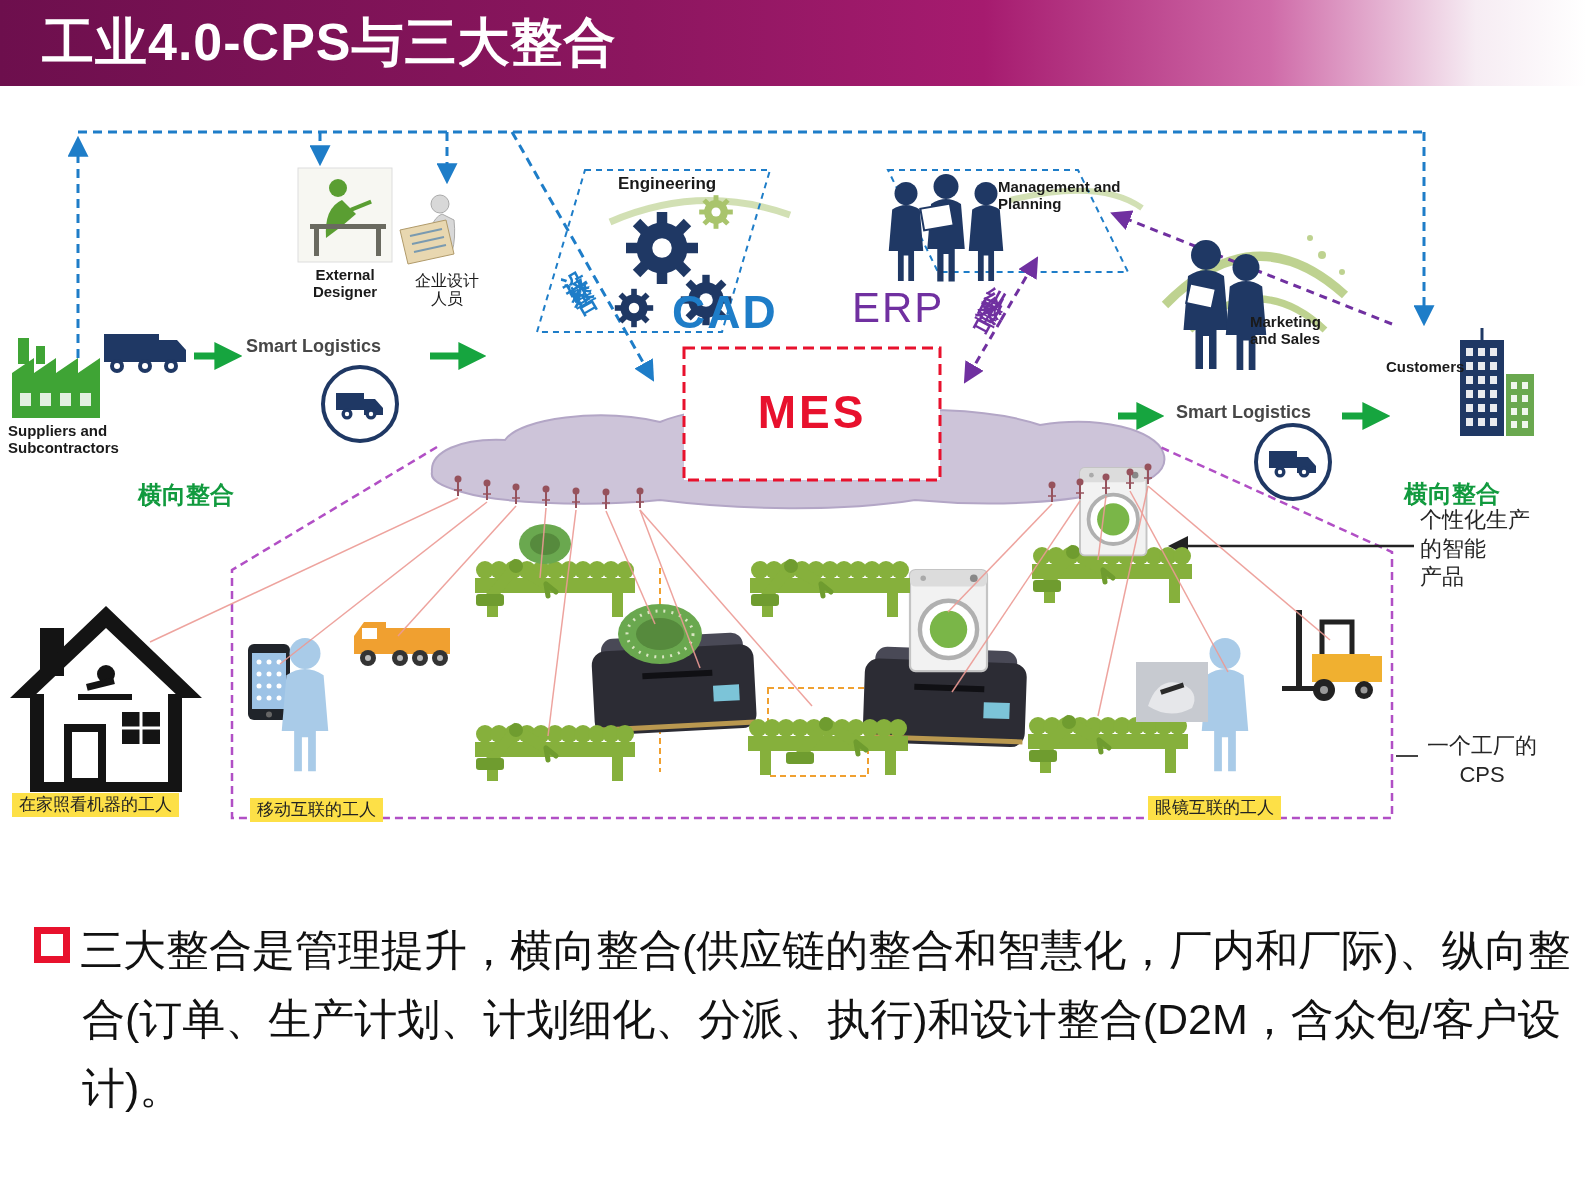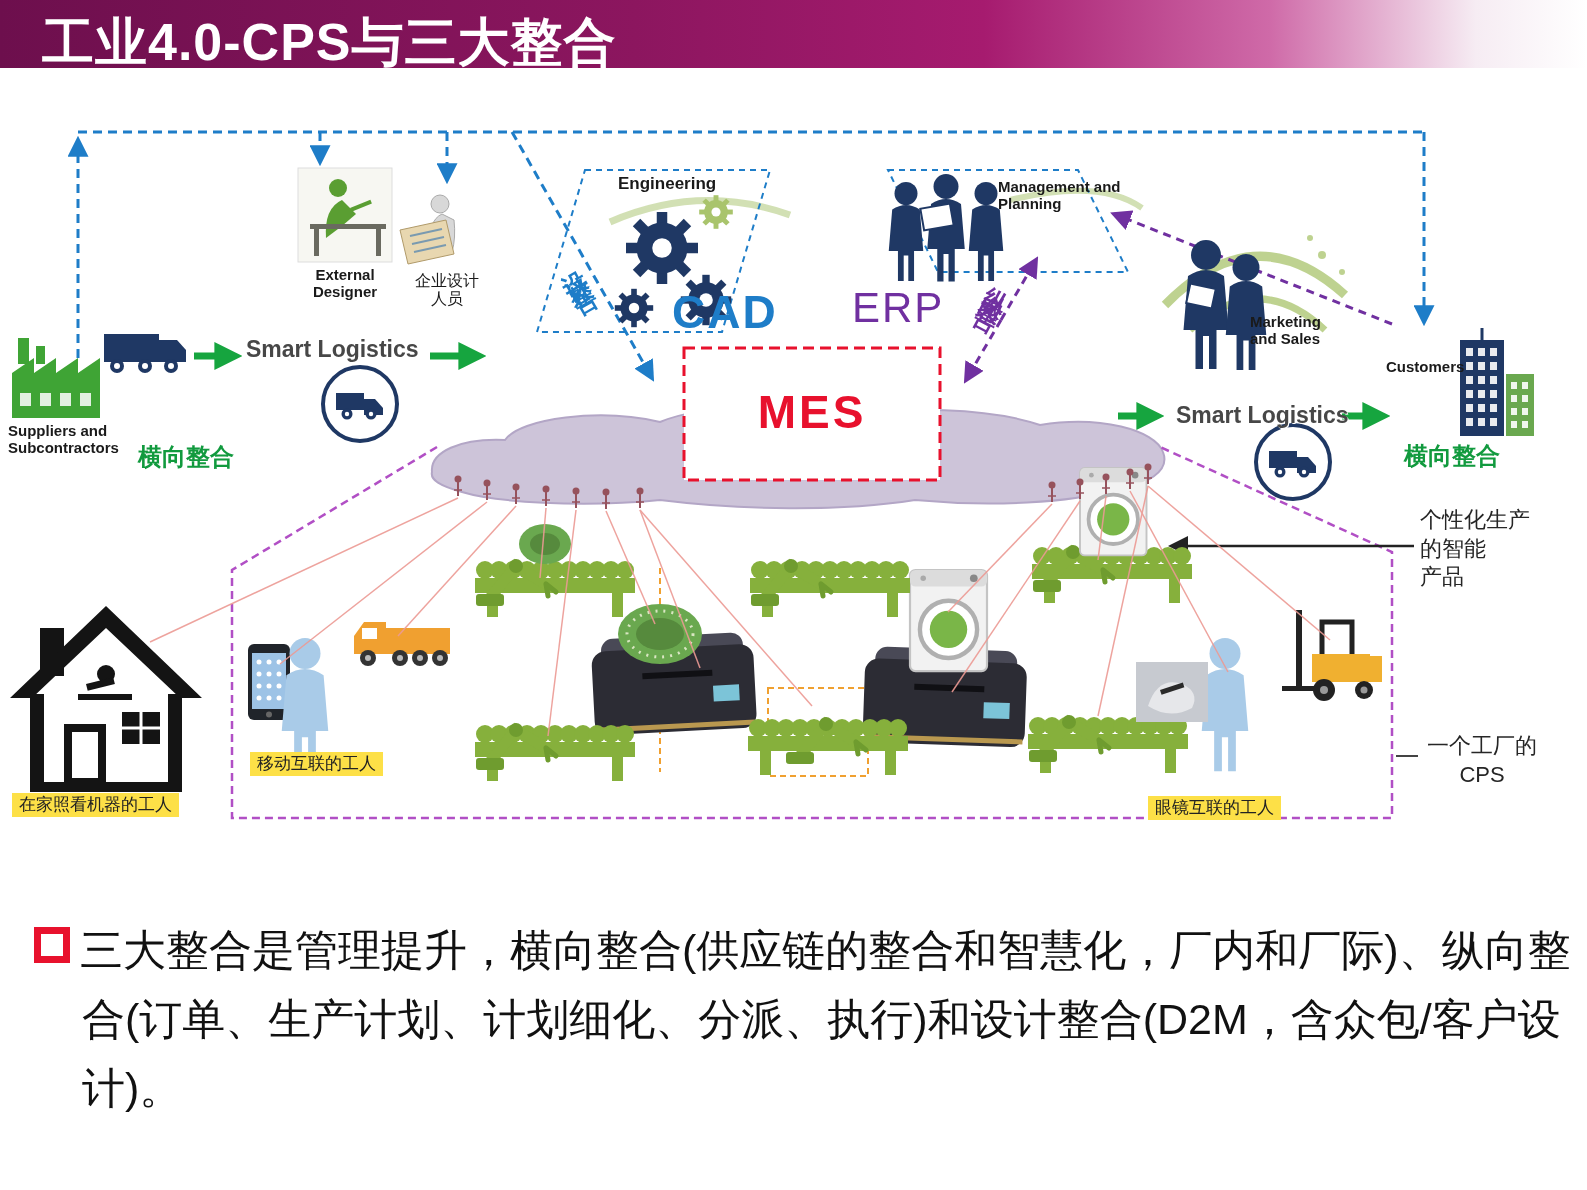--- a/index.html
+++ b/index.html
@@ -2,38 +2,38 @@
 <html><head>
 <meta charset="utf-8">
 <style>
   html,body{margin:0;padding:0;}
   body{
     width:1587px;height:1190px;position:relative;background:#fff;
     font-family:"Liberation Sans","DejaVu Sans",sans-serif;overflow:hidden;
   }
   
   .header{
-    position:absolute;left:0;top:0;width:1587px;height:68px;
+    position:absolute;left:0;top:0;width:1587px;height:86px;
     background:linear-gradient(90deg,#6d0f4d 0%,#8c165f 40%,#a61b6f 62%,#cf6aa8 80%,#f6ecf3 93%,#ffffff 100%);
   }
   .title{
     position:absolute;left:42px;top:8px;font-size:52px;font-weight:bold;color:#fff;letter-spacing:1px;
   }
   .logo{position:absolute;right:16px;top:16px;white-space:nowrap;}
   .logo-v{position:absolute;left:2px;top:6px;width:0;height:0;
     border-left:15px solid transparent;border-right:15px solid transparent;border-top:24px solid #8d9aa6;opacity:.85;}
   .logo-mes{position:relative;color:#e8112d;font-size:48px;font-weight:bold;font-style:italic;}
   .logo-cn{position:relative;color:#c0218c;font-size:44px;font-weight:bold;}
   
   .diagram-svg{position:absolute;left:0;top:0;width:1587px;height:1190px;}
   .lbl{position:absolute;white-space:pre-line;line-height:1.15;color:#1a1a1a;}
   .b{font-weight:bold;}
   .small{font-size:15px;}
-  .sl{font-size:23px;font-weight:bold;color:#474747;text-shadow:1px 1px 0 #fff;}
-  .green-lbl{font-size:24px;font-weight:bold;color:#119a3e;}
+  .sl{font-size:18px;font-weight:bold;color:#474747;text-shadow:1px 1px 0 #fff;}
+  .green-lbl{font-size:24px;font-weight:bold;color:#119a3e;margin-top:38px;}
   .cad{font-size:46px;font-weight:bold;color:#1e7dc8;letter-spacing:2px;}
   .erp{font-size:42px;font-weight:normal;color:#7030a0;letter-spacing:2px;}
   .mes-lbl{font-size:46px;font-weight:bold;color:#e8112d;letter-spacing:3px;width:256px;text-align:center;}
   .vtext{writing-mode:vertical-rl;letter-spacing:7px;font-size:24px;font-weight:bold;}
   .design-int{color:#1e7dc8;transform:rotate(-30deg);}
   .vertical-int{color:#7030a0;transform:rotate(28deg);}
   .worker-lbl{font-size:17px;color:#222;background:#fde047;padding:2px 7px;white-space:nowrap;}
   .side-note{font-size:22px;color:#262626;line-height:1.3;}
   
   .footer{
@@ -465,18 +465,18 @@
 and Sales</div>
 <div class="lbl b small" style="left:1386px;top:358px;text-align:center;">Customers</div>
 <div class="lbl sl" style="left:1176px;top:402px;">Smart Logistics</div>
 <div class="lbl green-lbl" style="left:1404px;top:442px;">横向整合</div>
 <div class="lbl side-note" style="left:1420px;top:506px;width:140px;">个性化生产
 的智能
 产品</div>
 <div class="lbl side-note" style="left:1422px;top:732px;width:120px;text-align:center;">一个工厂的
 CPS</div>
 <div class="lbl worker-lbl" style="left:12px;top:793px;">在家照看机器的工人</div>
-<div class="lbl worker-lbl" style="left:250px;top:752px;text-align:center;">移动互联的工人</div>
+<div class="lbl worker-lbl" style="left:250px;top:798px;text-align:center;">移动互联的工人</div>
 <div class="lbl worker-lbl" style="left:1148px;top:796px;">眼镜互联的工人</div>
 
 <div class="footer">
   <span class="bullet"></span><span>三大整合是管理提升，横向整合(供应链的整合和智慧化，厂内和厂际)、纵向整合(订单、生产计划、计划细化、分派、执行)和设计整合(D2M，含众包/客户设计)。</span>
 </div>
 
 </body></html>

